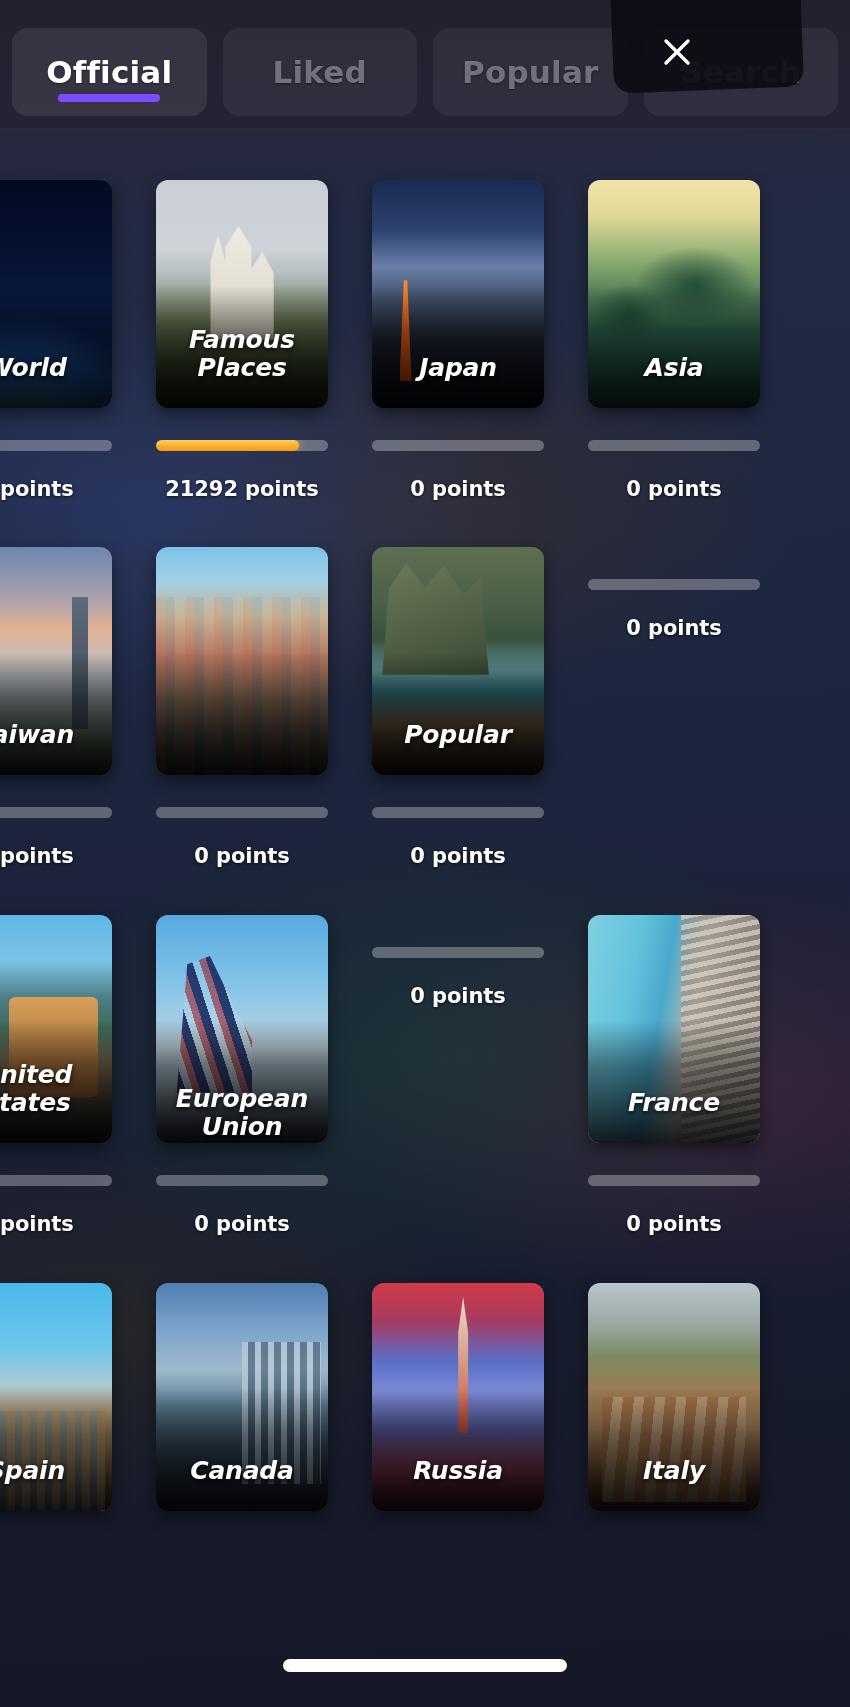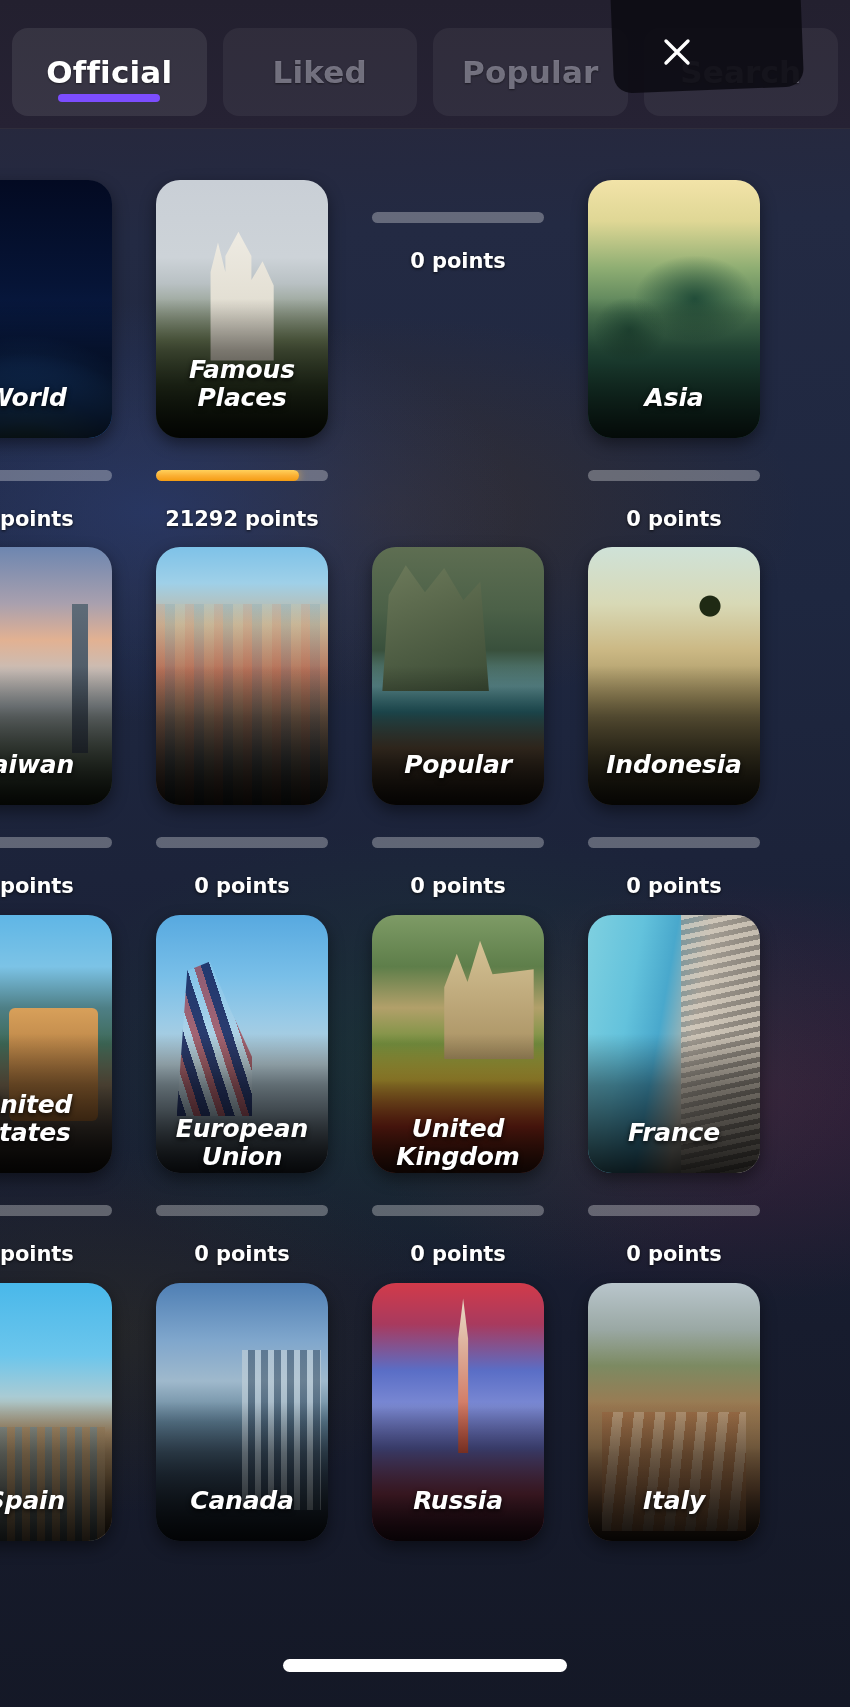--- a/index.html
+++ b/index.html
@@ -77,21 +77,21 @@
   .row.r1 { top:51px; }
   .row.r2 { top:418px; }
   .row.r3 { top:786px; }
   .row.r4 { top:1154px; }
 
   .cell {
     width:216px; flex:0 0 216px;
     display:flex; flex-direction:column; align-items:center;
   }
   .card {
-    width:172px; height:258px; border-radius:24px;
+    width:172px; height:228px; border-radius:12px;
     position:relative; overflow:hidden;
     box-shadow:0 6px 16px rgba(0,0,0,0.45);
     cursor:pointer;
     background:#2b3348;
   }
   .card .scrim {
     position:absolute; inset:0;
     background:linear-gradient(180deg, rgba(0,0,0,0) 46%, rgba(0,0,0,0.42) 66%, rgba(0,0,0,0.86) 100%);
   }
   .card .title {
@@ -268,20 +268,25 @@
           <div class="scrim"></div>
           <div class="title">Famous Places</div>
         </div>
         <div class="bar">
           <div class="fill" style="width:83%"></div>
         </div>
         <div class="pts">21292 points</div>
       </div>
 
       <div class="cell">
+        <div class="card">
+          <div class="ph p-japan"></div>
+          <div class="scrim"></div>
+          <div class="title">Japan</div>
+        </div>
         <div class="bar">
           <div class="fill" style="width:0%"></div>
         </div>
         <div class="pts">0 points</div>
       </div>
 
       <div class="cell">
         <div class="card">
           <div class="ph p-asia"></div>
           <div class="scrim"></div>
@@ -324,25 +329,20 @@
           <div class="scrim"></div>
           <div class="title">Popular</div>
         </div>
         <div class="bar">
           <div class="fill" style="width:0%"></div>
         </div>
         <div class="pts">0 points</div>
       </div>
 
       <div class="cell">
-        <div class="card">
-          <div class="ph p-indo"></div>
-          <div class="scrim"></div>
-          <div class="title">Indonesia</div>
-        </div>
         <div class="bar">
           <div class="fill" style="width:0%"></div>
         </div>
         <div class="pts">0 points</div>
       </div>
     </div>
 
     <div class="row r3">
       <div class="cell">
         <div class="card">
@@ -363,26 +363,20 @@
           <div class="title two">European
 Union</div>
         </div>
         <div class="bar">
           <div class="fill" style="width:0%"></div>
         </div>
         <div class="pts">0 points</div>
       </div>
 
       <div class="cell">
-        <div class="card">
-          <div class="ph p-uk"></div>
-          <div class="scrim"></div>
-          <div class="title two">United
-Kingdom</div>
-        </div>
         <div class="bar">
           <div class="fill" style="width:0%"></div>
         </div>
         <div class="pts">0 points</div>
       </div>
 
       <div class="cell">
         <div class="card">
           <div class="ph p-fr"></div>
           <div class="scrim"></div>

